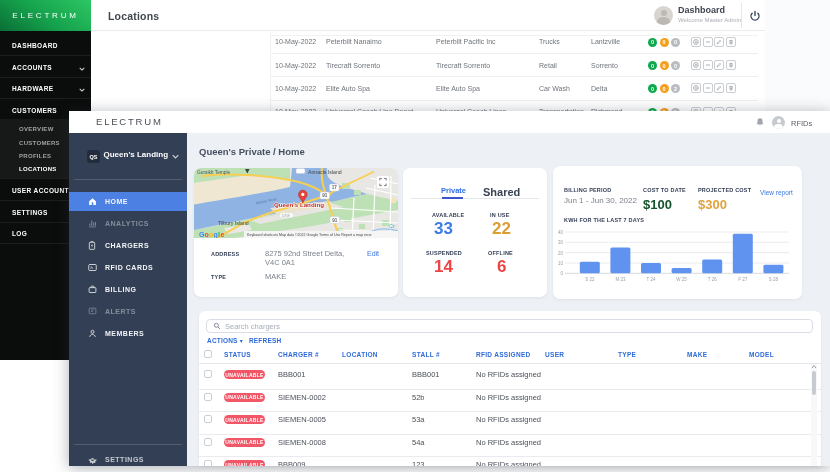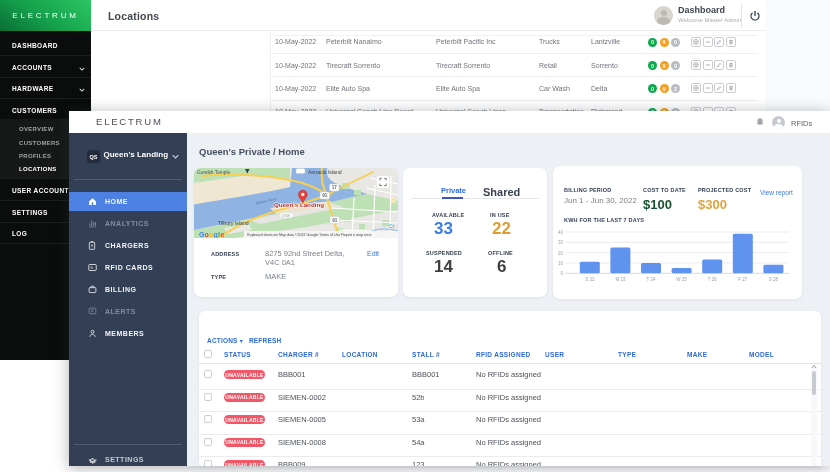--- a/index.html
+++ b/index.html
@@ -84,21 +84,21 @@
   #mtype-v { left:71px; top:104px; font-size:7.5px; color:#7b828c; }
 
   
   #tab-row { left:0; top:18px; width:144px; height:14px; }
   #tab-private { left:38px; top:0px; font-size:7.5px; font-weight:bold; color:#2e6be6; }
   #tab-shared { left:80px; top:0px; font-size:11px; font-weight:bold; color:#3a4354; }
   #tab-line { left:8px; top:12px; width:128px; height:1px; background:#e3e6ea; }
   #tab-under { left:39px; top:11px; width:21px; height:2px; background:#3d55cc; }
   .stat-l { position:absolute; font-size:5.5px; font-weight:bold; color:#333d54; letter-spacing:.2px; }
   .stat-n { position:absolute; font-size:17px; font-weight:bold; }
-  .n-blue { color:#3d7be4; } .n-or { color:#dd9d35; } .n-gray { color:#404040; }
+  .n-blue { color:#3d7be4; } .n-or { color:#dd9d35; } .n-gray { color:#ef4444; }
 
   
   #bill-l1 { left:11px; top:21px; font-size:5.5px; font-weight:bold; color:#333d54; letter-spacing:.2px; }
   #bill-v1 { left:11px; top:30px; font-size:8px; color:#7b828c; }
   #bill-l2 { left:90px; top:21px; font-size:5.5px; font-weight:bold; color:#333d54; letter-spacing:.2px; }
   #bill-v2 { left:90px; top:31px; font-size:13px; font-weight:bold; color:#14532d; }
   #bill-l3 { left:145px; top:21px; font-size:5.5px; font-weight:bold; color:#333d54; letter-spacing:.2px; }
   #bill-v3 { left:145px; top:31px; font-size:13px; font-weight:bold; color:#e0a33c; }
   #bill-view { left:207px; top:23px; font-size:6.5px; color:#3b78e0; }
   #bill-kwh { left:11px; top:51px; font-size:5.5px; font-weight:bold; color:#333d54; letter-spacing:.2px; }
@@ -529,20 +529,24 @@
             <text x="98" y="56">T 24</text>
             <text x="128.6" y="56">W 25</text>
             <text x="159.2" y="56">T 26</text>
             <text x="189.8" y="56">F 27</text>
             <text x="220.4" y="56">S 28</text>
         </g>
       </svg>
     </div>
 
     <div id="card-table" class="card">
+      <div id="search" class="abs"><svg width="8" height="8" viewBox="0 0 24 24" style="margin:0 4px 0 6px;">
+            <circle cx="10" cy="10" r="6" stroke="#6b7280" stroke-width="2.4" fill="none"></circle>
+            <path d="M15 15l6 6" stroke="#6b7280" stroke-width="2.4"></path>
+          </svg>Search chargers</div>
       <div id="actions" class="abs">ACTIONS <span style="font-weight:normal; font-size:6px;">▾</span>&nbsp;&nbsp;&nbsp;REFRESH</div>
       <div class="abs" style="left:0; top:52px; width:622px; height:1px; background:#e3e6ea;"></div>
       <div class="fchk" style="top:39px;"></div>
       <div class="th" style="left:25px;">STATUS</div>
       <div class="th" style="left:79px;">CHARGER #</div>
       <div class="th" style="left:143px;">LOCATION</div>
       <div class="th" style="left:213px;">STALL #</div>
       <div class="th" style="left:277px;">RFID ASSIGNED</div>
       <div class="th" style="left:346px;">USER</div>
       <div class="th" style="left:419px;">TYPE</div>

